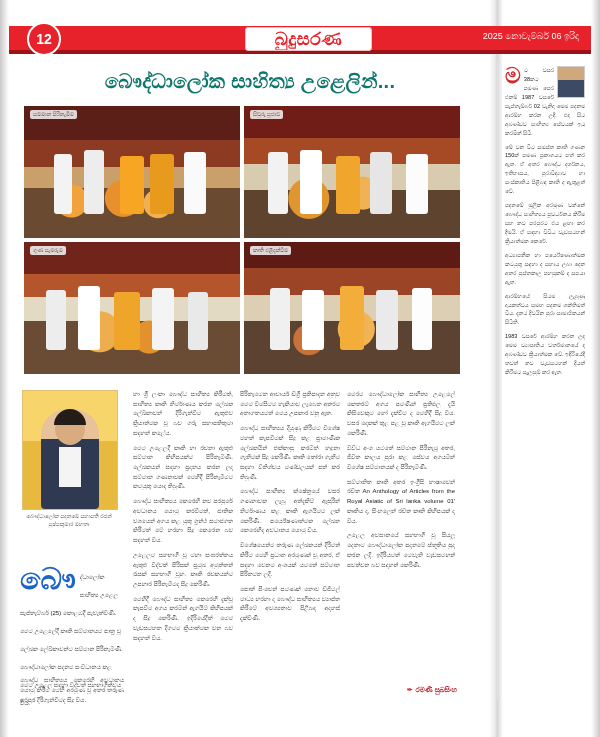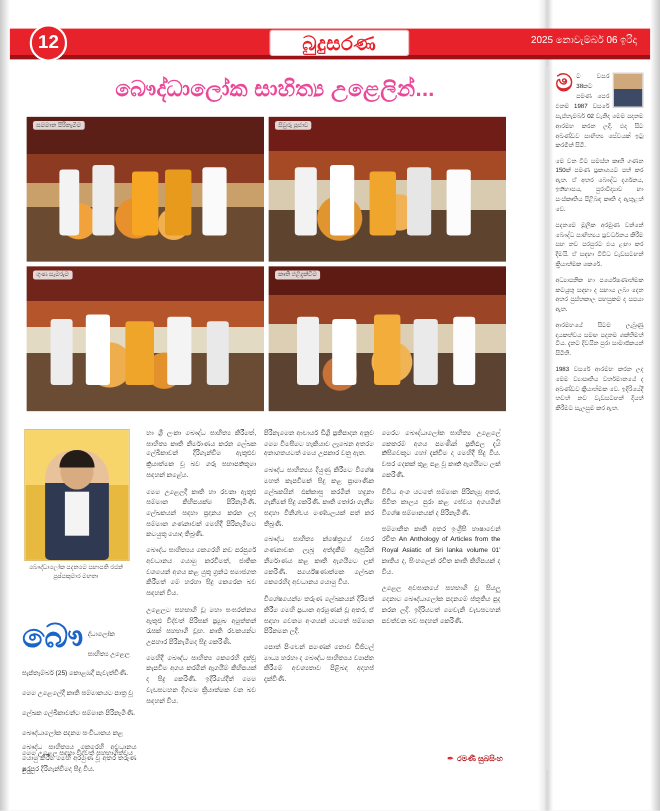--- a/index.html
+++ b/index.html
@@ -18,38 +18,38 @@
   .edge-right{position:absolute;right:0;top:0;width:9px;height:737px;background:linear-gradient(to left,#c9c9c9,#ffffff);}
   .gutter{position:absolute;left:489px;top:0;width:14px;height:737px;
     background:linear-gradient(to right,#ffffff,#ededed 40%,#d5d5d5 60%,#ffffff);}
 
   
   .masthead{position:absolute;left:9px;top:26px;width:582px;height:28px;}
   .mh-bar{position:absolute;left:0;top:0;width:582px;height:24px;background:#e8222a;}
   .mh-bar-dark{position:absolute;left:0;top:24px;width:582px;height:4px;background:#9d1217;}
   .pagenum{
     position:absolute;left:18px;top:-4px;width:30px;height:30px;border-radius:50%;
-    background:#e8222a;border:2px solid #ffffff;color:#fff;font-size:17px;font-weight:bold;
+    background:#e8222a;border:2px solid #ffffff;color:#fff;font-size:14px;font-weight:bold;
     display:flex;align-items:center;justify-content:center;
   }
   .mh-logo{
     position:absolute;left:236px;top:1px;width:125px;height:22px;
     background:#fff;border:1px solid #f0c0c2;border-radius:3px;
     display:flex;align-items:center;justify-content:center;overflow:hidden;
   }
   .mh-logo span{color:#e8222a;font-size:18px;font-weight:bold;letter-spacing:.5px;white-space:nowrap;}
   .mh-date{position:absolute;right:12px;top:5px;color:#ffffff;font-size:9px;white-space:nowrap;}
 
   
   .headline{
     position:absolute;left:40px;top:66px;width:420px;height:30px;
     display:flex;align-items:center;justify-content:center;
   }
   .headline span{
-    font-size:20px;font-weight:bold;color:#ec4899;letter-spacing:.3px;white-space:nowrap;
+    font-size:20px;font-weight:bold;color:#0f766e;letter-spacing:.3px;white-space:nowrap;
   }
 
   
   .photos{position:absolute;left:22px;top:104px;width:440px;height:272px;}
   .ph{position:absolute;border:2px solid #ffffff;overflow:hidden;}
   .ph .cap{
     position:absolute;left:6px;top:4px;background:rgba(255,255,255,.82);
     color:#333;font-size:5.5px;padding:1px 3px;border-radius:2px;max-width:84%;
     white-space:nowrap;overflow:hidden;text-overflow:ellipsis;
   }

